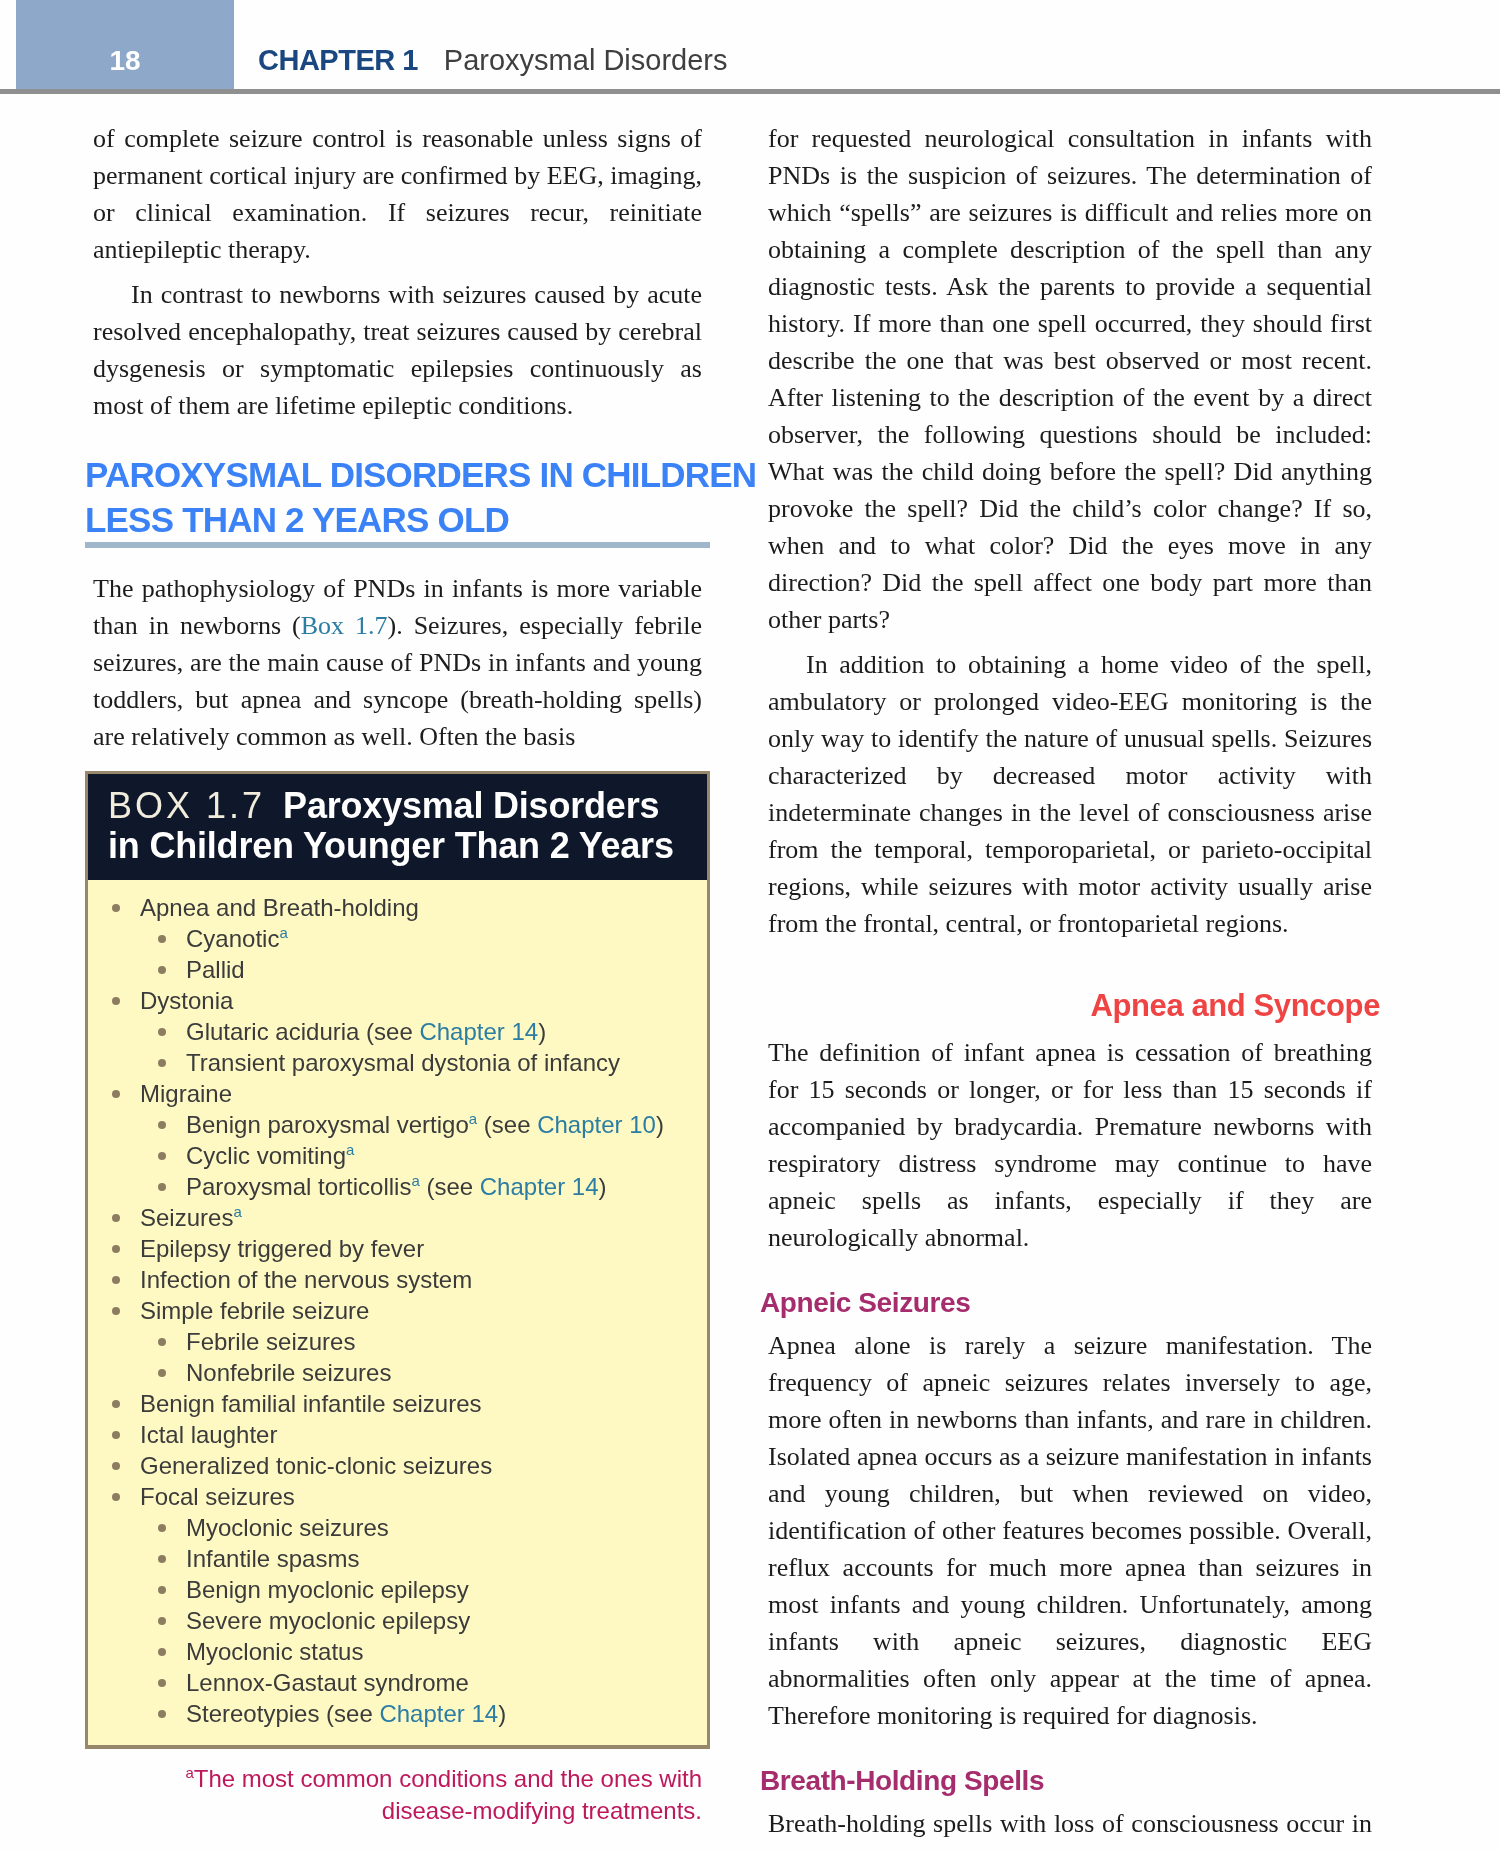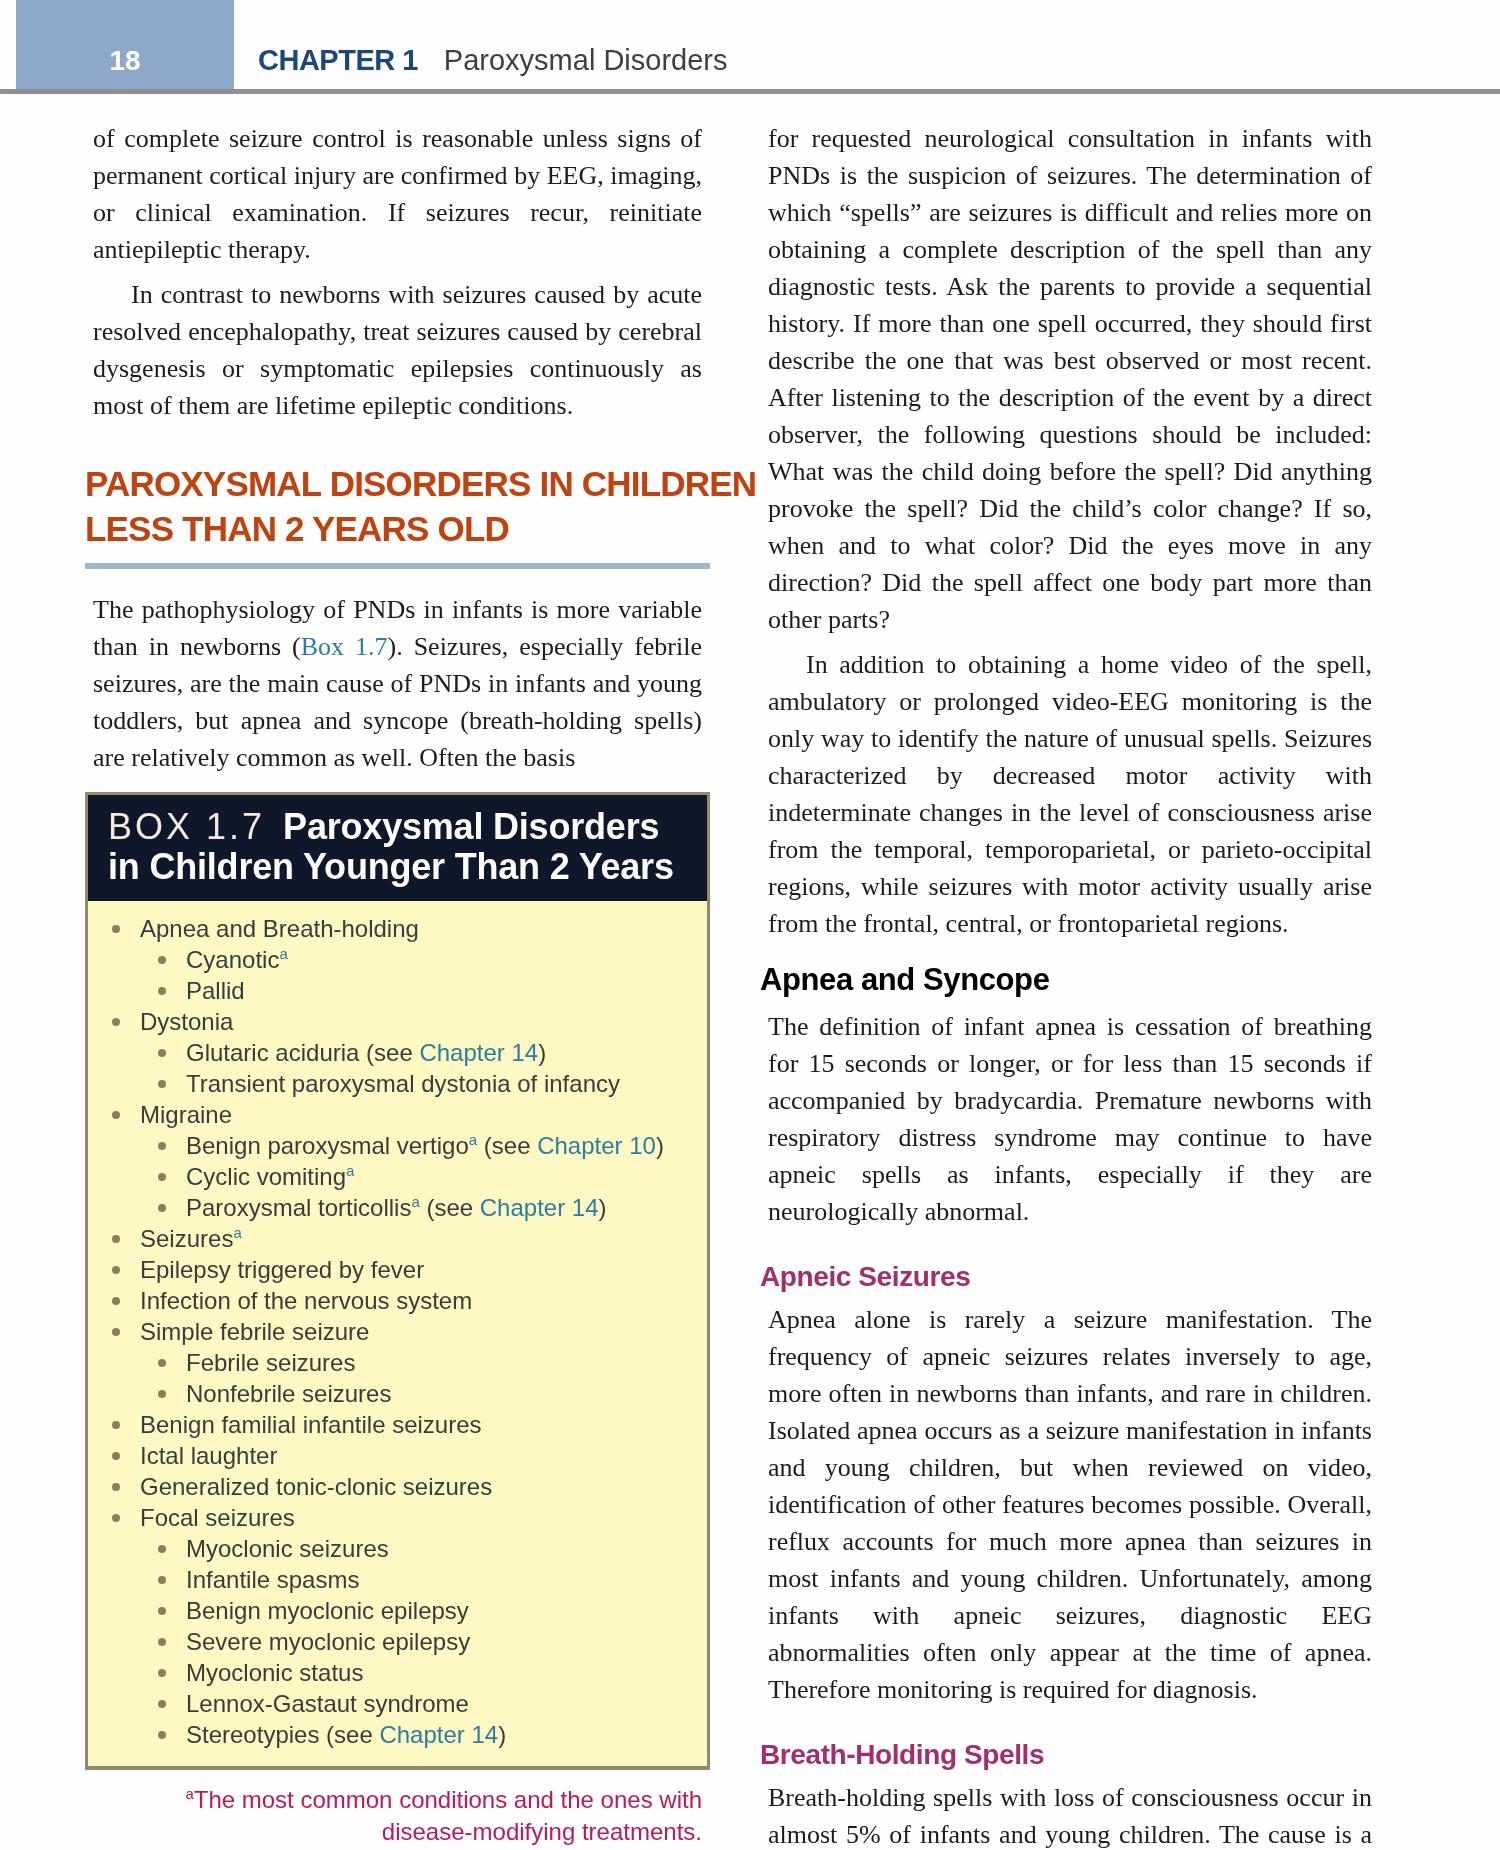--- a/index.html
+++ b/index.html
@@ -38,33 +38,33 @@
   .col { font-size:26px; line-height:37px; text-align:justify; }
   .col-left  { width:625px; }
   .col-right { width:620px; }
   p { margin:8px; }
   .indent { text-indent:38px; }
 
   a.xref { color:#2b7da3; text-decoration:none; cursor:pointer; }
 
   
   .section-heading {
-    margin-top:37px; padding-bottom:12px; border-bottom:6px solid #9fb6cb;
+    margin-top:28px; border-bottom:6px solid #9fb6cb;
     font-family:"Liberation Sans", sans-serif; font-weight:bold;
     font-size:35px; line-height:45px; letter-spacing:-0.8px;
-    color:#c2410c; text-align:left;
+    color:#3b82f6; text-align:left;
   }
   .section-heading span { display:block; white-space:nowrap; }
   .after-heading { margin-top:22px; }
 
   
   .h-green {
-    margin-top:20px; margin-bottom:10px;
+    margin-top:46px; margin-bottom:10px;
     font-family:"Liberation Sans", sans-serif; font-weight:bold;
-    font-size:31px; line-height:36px; letter-spacing:-0.4px; color:#000000; text-align:left;
+    font-size:31px; line-height:36px; letter-spacing:-0.4px; color:#ef4444; text-align:right;
   }
   .h-magenta {
     margin-top:30px; margin-bottom:8px;
     font-family:"Liberation Sans", sans-serif; font-weight:bold;
     font-size:28px; line-height:33px; letter-spacing:-0.4px; color:#a52d6d; text-align:left;
   }
 
   
   .box { margin-top:16px; border:3px solid #97886b; border-bottom-width:4px; }
   .box-header {

